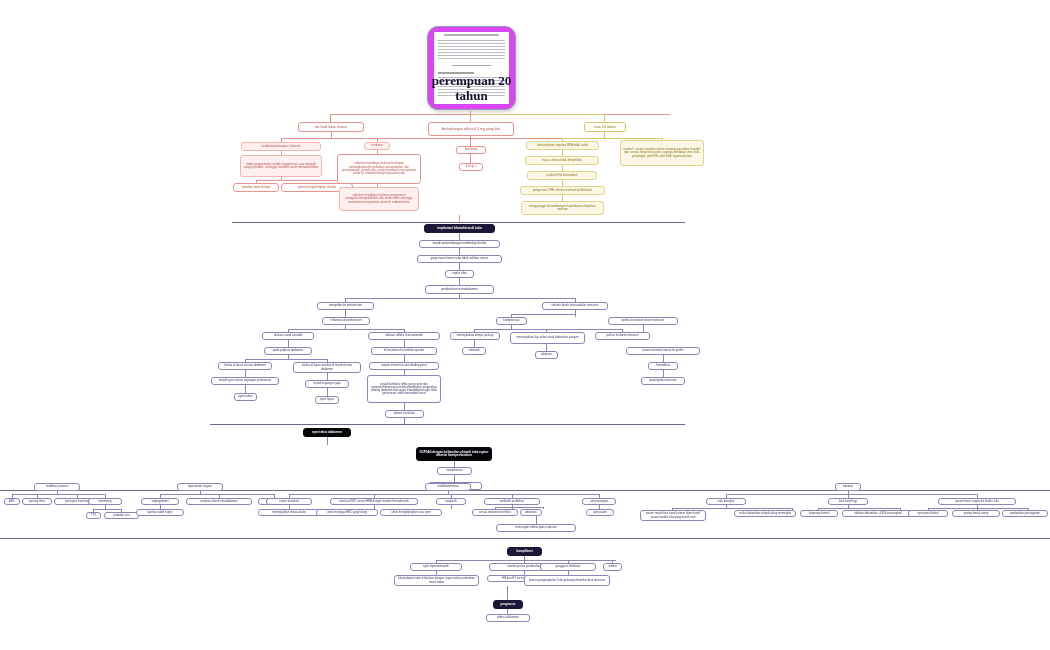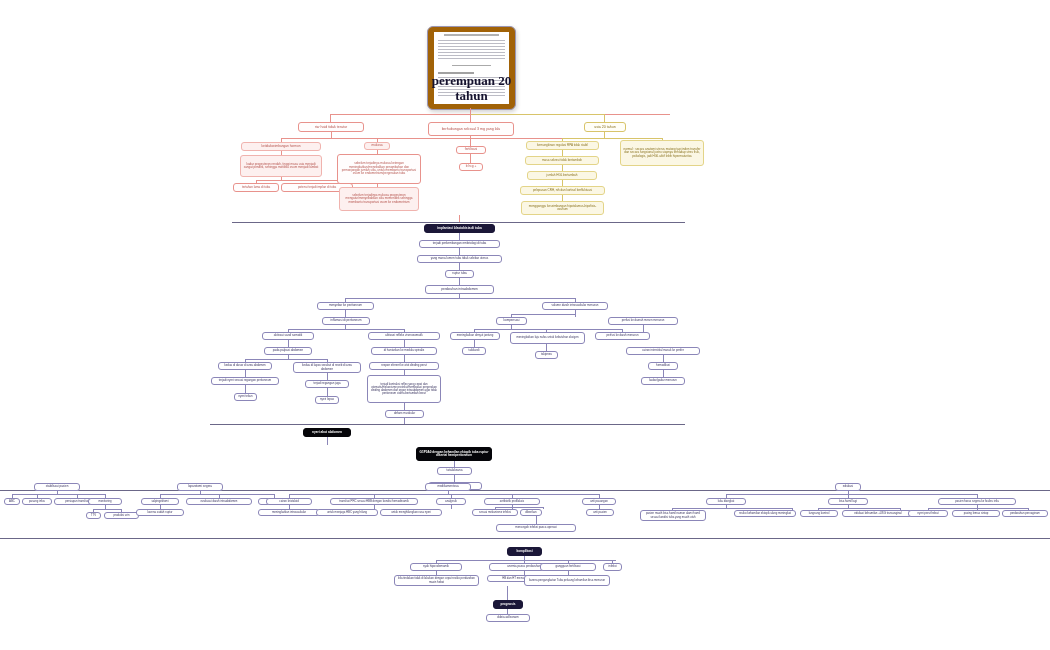--- a/index.html
+++ b/index.html
@@ -17,21 +17,21 @@
     overflow:hidden;
   }
   .n-pink{border-color:#e8928c;color:#b5544e;background:#fffdfd;}
   .n-pink-fill{border-color:#f0b3ae;color:#b5544e;background:#fdf0ef;}
   .n-gold{border-color:#d8c46a;color:#8a7320;background:#fffef7;}
   .n-gold-fill{border-color:#e3d488;color:#8a7320;background:#fbf7e4;}
   .n-lav{border-color:#8b86b8;color:#3a3560;background:#ffffff;}
   .n-dark{background:#1b1738;border:1px solid #1b1738;color:#ffffff;font-weight:bold;}
   .n-black{background:#050509;border:1px solid #050509;color:#ffffff;font-weight:bold;}
   .doc{
-    position:absolute;border:1px solid #9a96b5;background:#a16207;border-radius:6px;
+    position:absolute;border:1px solid #9a96b5;background:#d946ef;border-radius:11px;
     box-shadow:1px 2px 4px rgba(0,0,0,.18);
   }
   .doc .page{position:absolute;left:6px;right:6px;top:5px;bottom:5px;background:#fff;}
   .doc .ttl{
     position:absolute;left:0;right:0;bottom:6px;text-align:center;
     font-family:"Liberation Serif", serif;font-weight:bold;color:#15122e;
     font-size:13px;line-height:1.1;
   }
   .lnH{position:absolute;background:#8b86b8;height:1px;}
   .lnV{position:absolute;background:#8b86b8;width:1px;}

